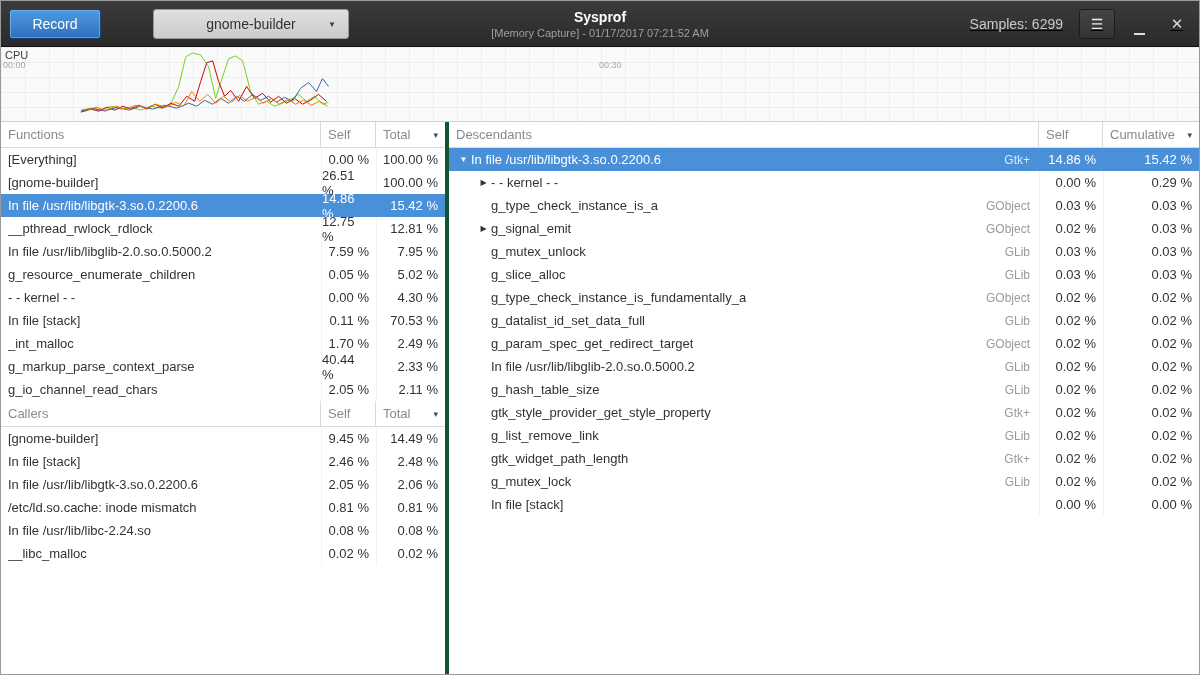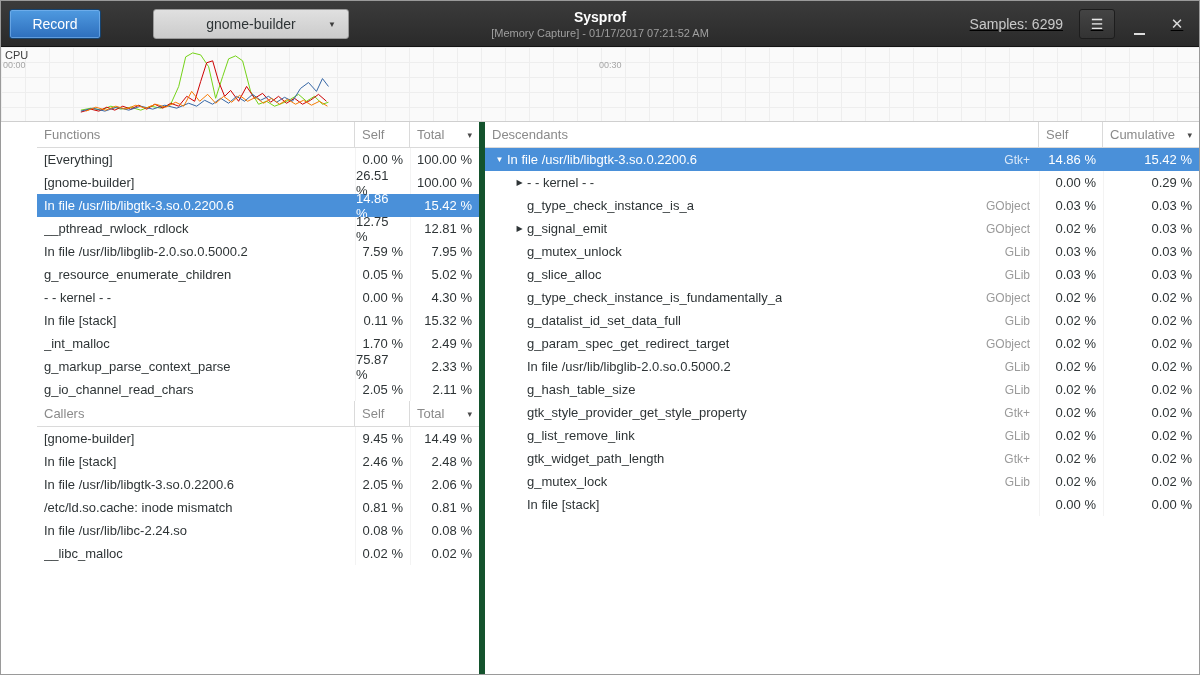--- a/index.html
+++ b/index.html
@@ -24,21 +24,21 @@
   .cpu-area { flex:0 0 75px; height:75px; position:relative; background:#fafafa;
     background-image:linear-gradient(#eeeeee 1px,transparent 1px),linear-gradient(90deg,#eeeeee 1px,transparent 1px);
     background-size:24px 15px; border-bottom:1px solid #cfcfcf;padding-left:39px; }
   .cpu-area svg { position:absolute; left:0; top:0; width:100%; height:100%; }
   .cpu-label { position:absolute; top:2px; left:4px; font-size:11px; color:#3c3c3c; }
   .time-label { position:absolute; font-size:9px; color:#a6a6a6; }
   .t0 { top:13px; left:2px; } .t30 { top:13px; left:598px; }
 
   
   .content { flex:1; display:flex; background:#fff; overflow:hidden; }
-  .left-pane { flex:0 0 448px; width:448px; border-right:6px solid #14532d;margin-left:36px; }
+  .left-pane { flex:0 0 448px; width:448px; border-right:4px solid #14532d; }
   .right-pane { flex:1; overflow:hidden; }
 
   .thead { display:flex; height:26px; background:#fff; border-bottom:1px solid #dadada; color:#8a8a8a; font-size:13px; }
   .th { display:flex; align-items:center; padding:0 7px; border-right:1px solid #dadada; cursor:pointer; }
   .th:last-child { border-right:none; }
   .sort-arrow { margin-left:auto; color:#4a4a4a; font-size:9px; padding-left:6px; }
   .th-label { white-space:nowrap; }
 
   .trow { display:flex; height:23px; align-items:center; font-size:13px; color:#2e3436; cursor:default; }
   .trow.selected { background:#4a90d9; color:#fff; }
@@ -162,34 +162,34 @@
               <span class="nm">- - kernel - -</span>
             </div>
             <span class="c-self">0.00 %</span>
             <span class="c-total">4.30 %</span>
           </div>
           <div class="trow">
             <div class="c-name">
               <span class="nm">In file [stack]</span>
             </div>
             <span class="c-self">0.11 %</span>
-            <span class="c-total">15.32 %</span>
+            <span class="c-total">70.53 %</span>
           </div>
           <div class="trow">
             <div class="c-name">
               <span class="nm">_int_malloc</span>
             </div>
             <span class="c-self">1.70 %</span>
             <span class="c-total">2.49 %</span>
           </div>
           <div class="trow">
             <div class="c-name">
               <span class="nm">g_markup_parse_context_parse</span>
             </div>
-            <span class="c-self">75.87 %</span>
+            <span class="c-self">40.44 %</span>
             <span class="c-total">2.33 %</span>
           </div>
           <div class="trow">
             <div class="c-name">
               <span class="nm">g_io_channel_read_chars</span>
             </div>
             <span class="c-self">2.05 %</span>
             <span class="c-total">2.11 %</span>
           </div>
         </div>

